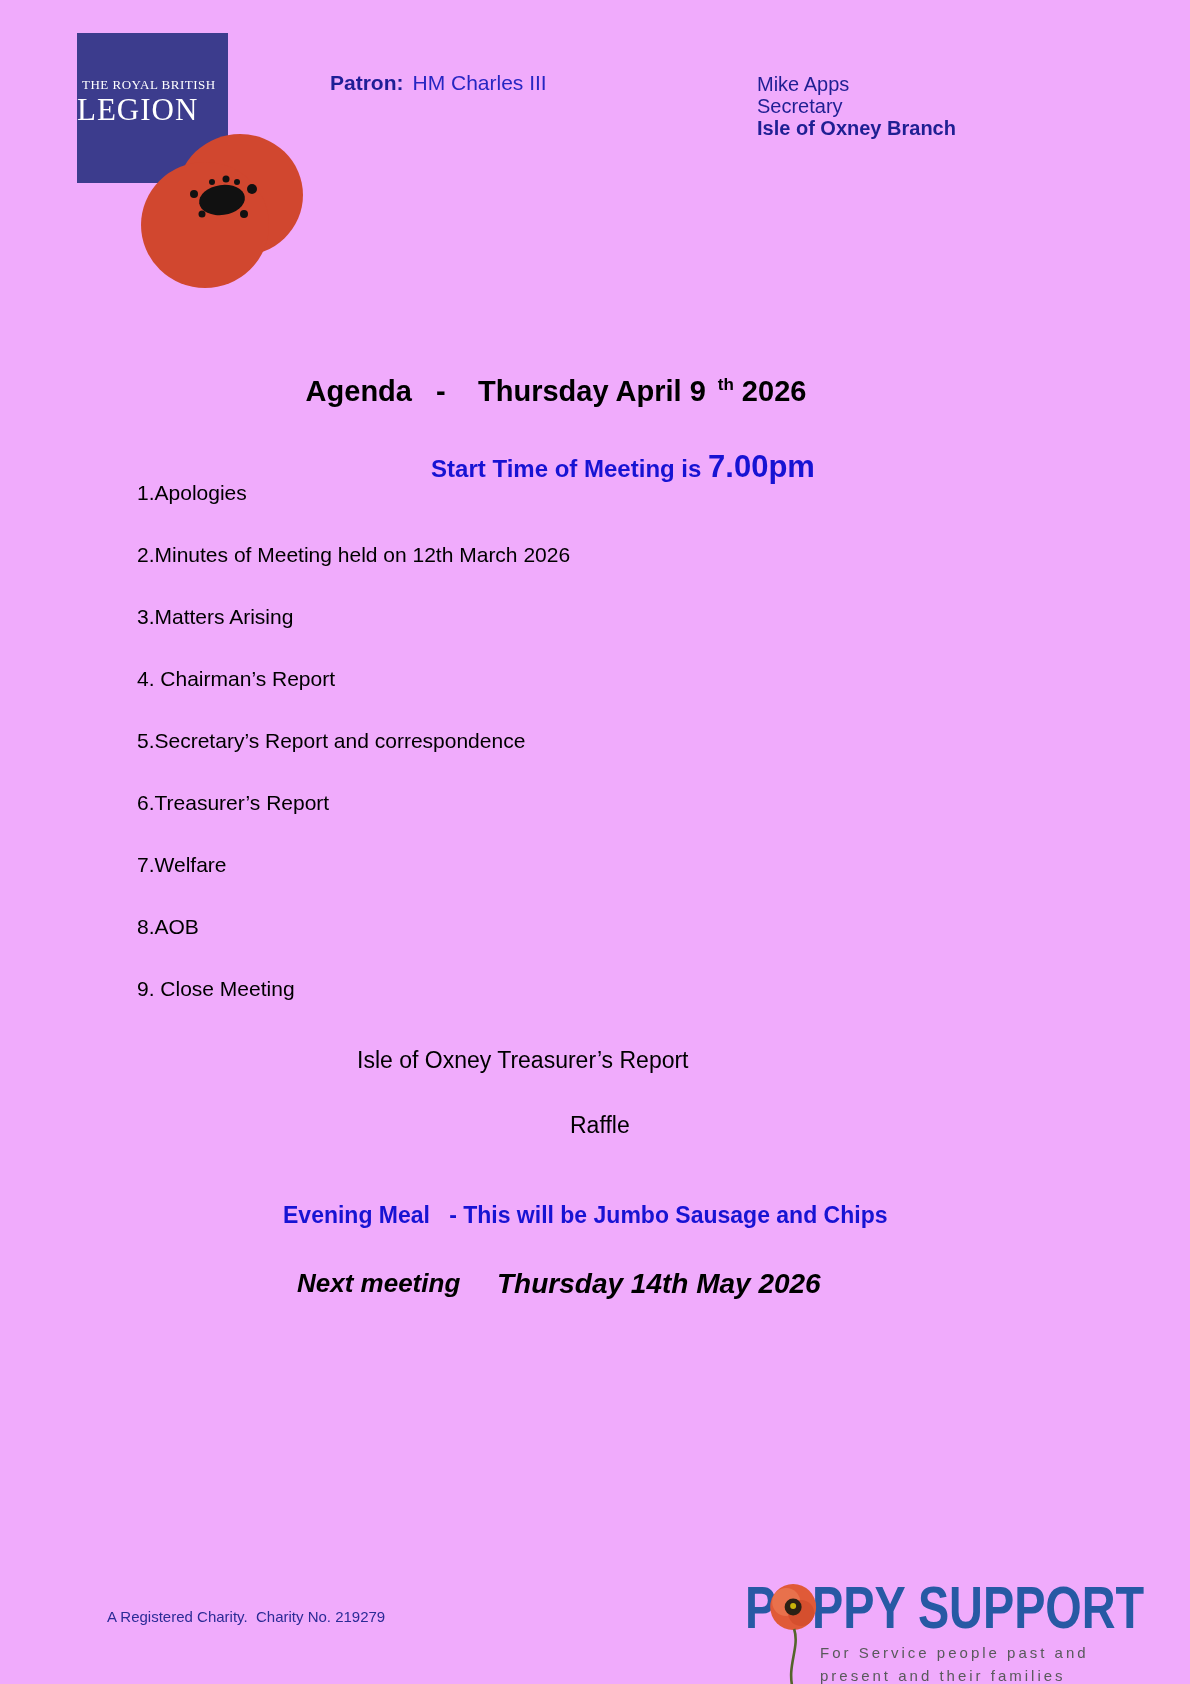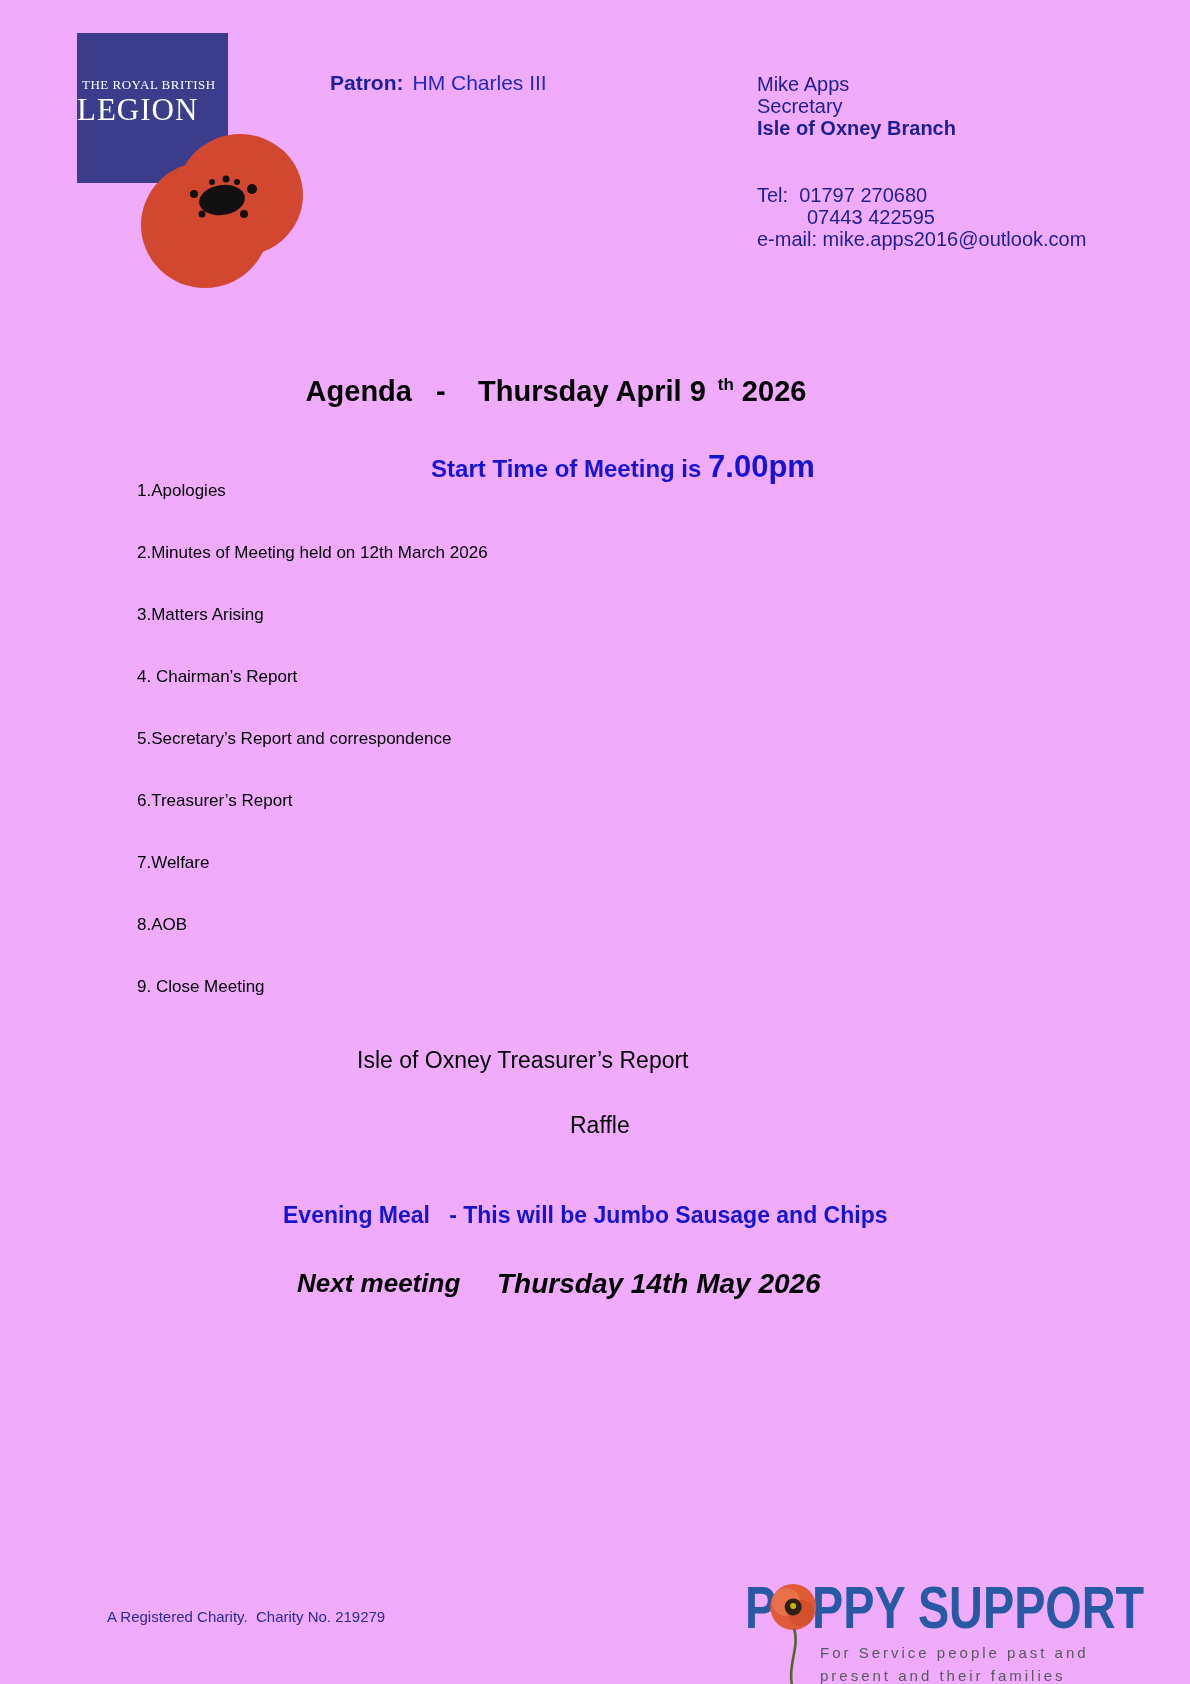--- a/index.html
+++ b/index.html
@@ -32,21 +32,21 @@
   
   .agenda-title { position:absolute; left:0; top:375px; width:1112px; text-align:center;
                   font-size:29px; font-weight:bold; }
   .agenda-title sup { font-size:17px;margin-left:12px; }
 
   .start-time { position:absolute; left:56px; top:449px; width:1134px; text-align:center;
                 color:#1713D3; font-weight:bold; }
   .start-time-prefix { font-size:24px; }
   .start-time-value { font-size:31px; }
 
-  .agenda-list { position:absolute; left:137px; top:481px; font-size:17px; }
+  .agenda-list { position:absolute; left:137px; top:481px; font-size:21px; }
   .agenda-item { height:62px; }
 
   .line-treasurer { position:absolute; left:357px; top:1047px; font-size:23px; }
   .line-raffle    { position:absolute; left:570px; top:1112px; font-size:23px; }
 
   .evening-meal { position:absolute; left:283px; top:1202px; font-size:23px; font-weight:bold; color:#1713D3; }
 
   .next-meeting-label { position:absolute; left:297px; top:1268px; font-size:26px; font-weight:bold; font-style:italic;text-align:right; }
   .next-meeting-value { position:absolute; left:497px; top:1268px; font-size:28px; font-weight:bold; font-style:italic; }
 
@@ -88,25 +88,20 @@
 
   <div class="patron-line">
     <span class="patron-label">Patron:</span><span class="patron-value">HM Charles III</span>
   </div>
 
   <div class="contact-block">
     <div>Mike Apps</div>
     <div>Secretary</div>
     <div class="contact-branch">Isle of Oxney Branch</div>
   </div>
-  <div class="contact-block2">
-    <div class="pre">Tel:  01797 270680</div>
-    <div class="tel2">07443 422595</div>
-    <div>e-mail: mike.apps2016@outlook.com</div>
-  </div>
 
   <div class="agenda-title">
     <span class="pre">Agenda   -    Thursday April 9</span><sup>th</sup><span class="pre"> 2026</span>
   </div>
 
   <div class="start-time">
     <span class="start-time-prefix pre">Start Time of Meeting is </span><span class="start-time-value">7.00pm</span>
   </div>
 
   <div class="agenda-list">

